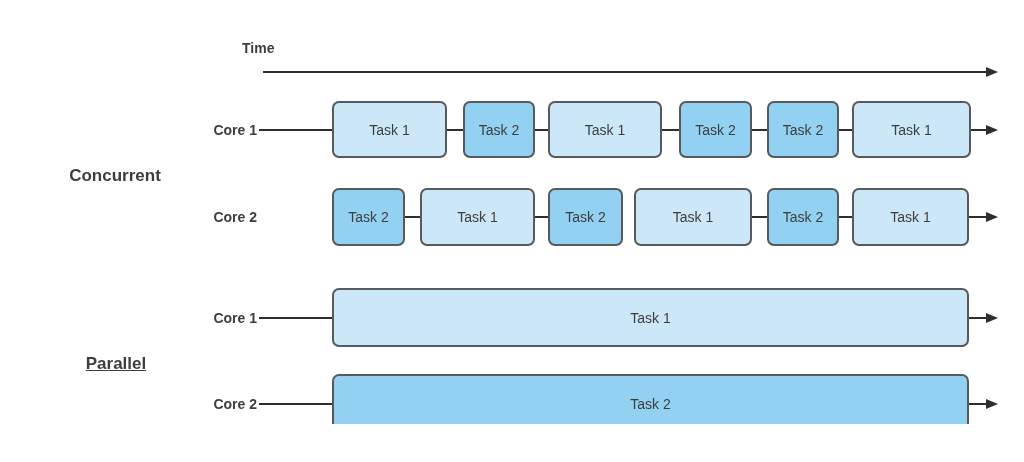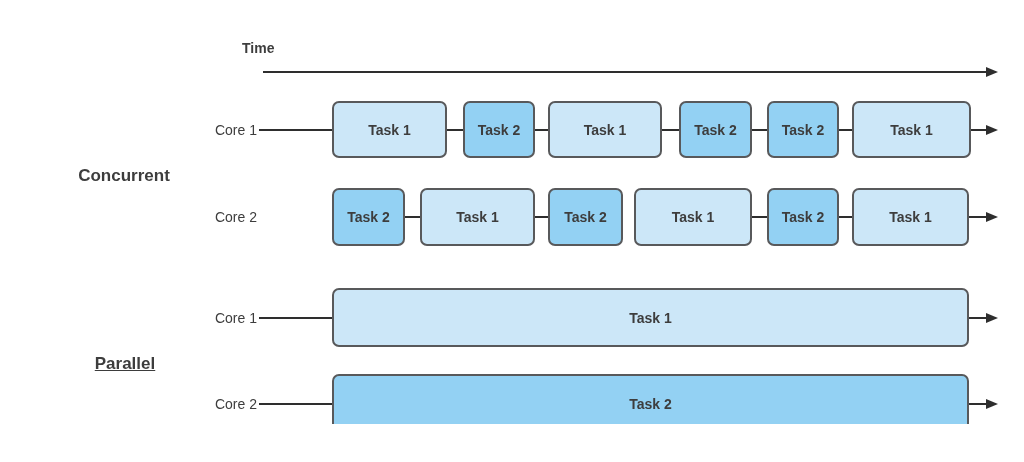--- a/index.html
+++ b/index.html
@@ -16,35 +16,35 @@
     position:absolute;width:0;height:0;
     border-top:5px solid transparent;
     border-bottom:5px solid transparent;
     border-left:12px solid var(--line,#2e2e2e);
   }
   .time-label{position:absolute;left:242px;top:40px;font-size:14px;font-weight:bold;}
   .time-line{left:263px;top:71px;width:724px;}
   .time-arrowhead{left:986px;top:67px;}
   .section-label{
     position:absolute;font-size:17px;font-weight:bold;
-    transform:translate(-50%,-50%);white-space:nowrap;margin-left:9px;
+    transform:translate(-50%,-50%);white-space:nowrap;
   }
   .section-concurrent{left:115px;top:176px;}
   .section-parallel{left:116px;top:364px;text-decoration:underline;}
   .core-label{
-    position:absolute;font-size:14px;font-weight:normal;
+    position:absolute;font-size:14px;font-weight:bold;
     height:18px;line-height:18px;text-align:right;white-space:nowrap;
   }
   .task-box{
     position:absolute;box-sizing:border-box;z-index:2;
     border:2px solid var(--border,#58595b);
     border-radius:7px;
     background:var(--light,#cce7f8);
     display:flex;align-items:center;justify-content:center;
-    font-size:14px;font-weight:bold;
+    font-size:14px;font-weight:normal;
   }
   .task-box.dark{background:var(--dark,#93d1f3);}
 </style>
 </head>
 <body>
 
 <div class="canvas" style="--light: #cce7f8; --dark: #93d1f3; --border: #58595b; --line: #2e2e2e; --text: #3d3d3d;">
   <div class="time-label">Time</div>
   <div class="hline time-line"></div>
   <div class="arrowhead time-arrowhead"></div>

